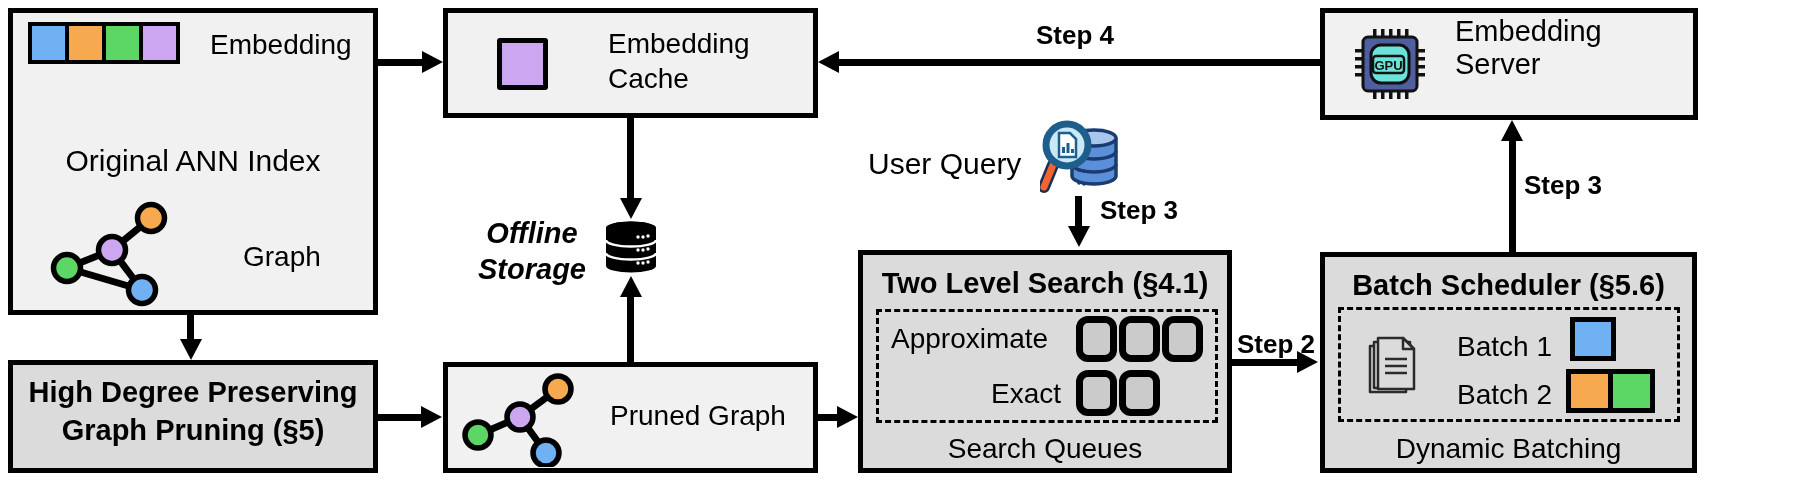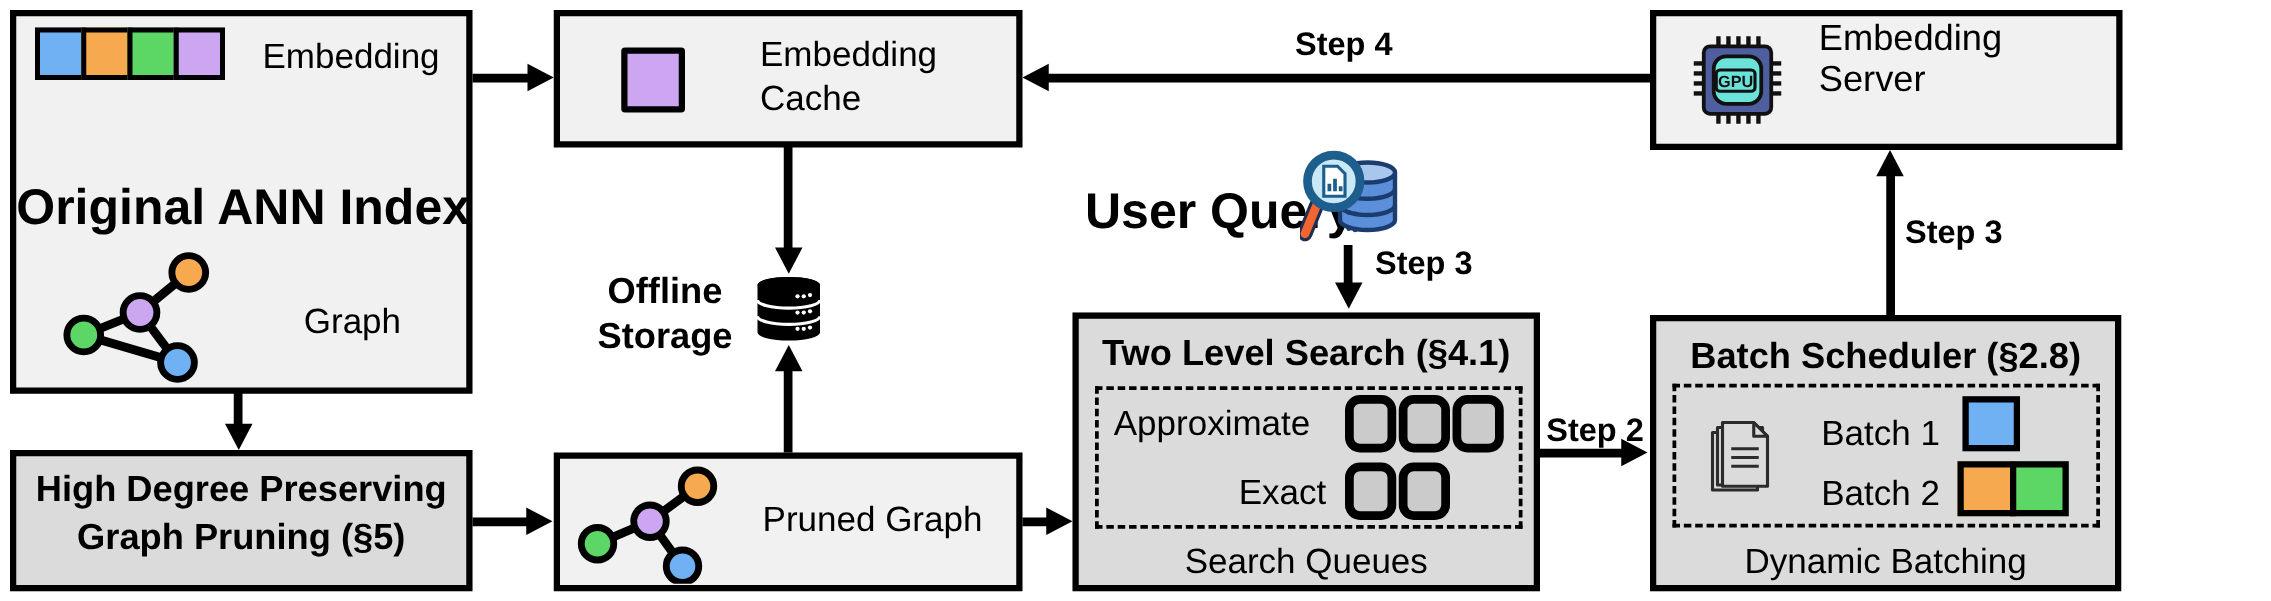--- a/index.html
+++ b/index.html
@@ -6,21 +6,21 @@
   body { background:#ffffff; font-family:"Liberation Sans", sans-serif; color:#000; }
   #canvas { position:relative; width:1817px; height:481px; background:#fff; overflow:hidden; }
 
   .box { position:absolute; border:5px solid #000; }
   .box.light { background:#f1f1f1; }
   .box.dark  { background:#dbdbdb; }
 
   .t  { position:absolute; white-space:nowrap; }
   .t28 { font-size:28px; }
   .t29b { font-size:29px; font-weight:bold; }
-  .t30b { font-size:40px; font-weight:bold; }
+  .t30b { font-size:30px; font-weight:normal; }
   .step { font-size:26px; font-weight:bold; position:absolute; white-space:nowrap; }
 
   .center { text-align:center; width:100%; left:0; }
 
   
   .ln { position:absolute; background:#000; }
   .head { position:absolute; width:0; height:0; }
   .head.right { border-top:11px solid transparent; border-bottom:11px solid transparent; border-left:21px solid #000; }
   .head.left  { border-top:11px solid transparent; border-bottom:11px solid transparent; border-right:21px solid #000; }
   .head.down  { border-left:11px solid transparent; border-right:11px solid transparent; border-top:21px solid #000; }
@@ -89,21 +89,21 @@
   </div>
 
   <div class="box light" style="left:443px; top:8px; width:375px; height:110px;">
     <div class="cache-sq"></div>
     <div class="t t28" style="left:160px; top:13px; line-height:35px;">
       <div>Embedding</div>
       <div>Cache</div>
     </div>
   </div>
 
-  <div class="t t29b" style="left:462px; top:215px; width:140px; text-align:center; line-height:36px;">
+  <div class="t t29b" style="left:462px; top:215px; width:140px; text-align:center; line-height:36px;font-style:italic;">
     <div>Offline</div>
     <div>Storage</div>
   </div>
   <svg style="position:absolute; left:604px; top:220px;" width="54" height="54" viewBox="0 0 54 54">
     <path d="M2 8 a25 6.5 0 0 1 50 0 v38 a25 6.5 0 0 1 -50 0 z" fill="#000"></path>
     <ellipse cx="27" cy="8" rx="25" ry="6.5" fill="#000"></ellipse>
     <path d="M2 20 a25 6.5 0 0 0 50 0" stroke="#fff" stroke-width="2.5" fill="none"></path>
     <path d="M2 33 a25 6.5 0 0 0 50 0" stroke="#fff" stroke-width="2.5" fill="none"></path>
     <g fill="#fff">
       <circle cx="34" cy="17" r="1.7"></circle>
@@ -175,21 +175,21 @@
       <div class="t t28" style="left:112px; top:66px;">Exact</div>
       <div class="qrow" style="left:197px; top:58px;">
         <span class="qsq"></span>
         <span class="qsq"></span>
       </div>
     </div>
     <div class="t t28 center" style="top:178px;">Search Queues</div>
   </div>
 
   <div class="box dark" style="left:1320px; top:252px; width:377px; height:221px;">
-    <div class="t t29b center" style="top:12px;">Batch Scheduler (§2.8)</div>
+    <div class="t t29b center" style="top:12px;">Batch Scheduler (§5.6)</div>
     <div class="dashed" style="left:13px; top:50px; width:342px; height:115px;">
       <svg style="position:absolute; left:25px; top:26px;" width="54" height="60" viewBox="0 0 54 60">
         <g fill="#dbdbdb" stroke="#2b2b2b" stroke-width="2.5" stroke-linejoin="round">
           <rect x="4" y="10" width="36" height="46"></rect>
           <rect x="8" y="6" width="36" height="46"></rect>
           <path d="M12 2 h25 l11 11 v40 h-36 z"></path>
           <path d="M37 2 l11 11 h-11 z"></path>
         </g>
         <g stroke="#2b2b2b" stroke-width="2.5">
           <line x1="19" y1="23" x2="41" y2="23"></line>

